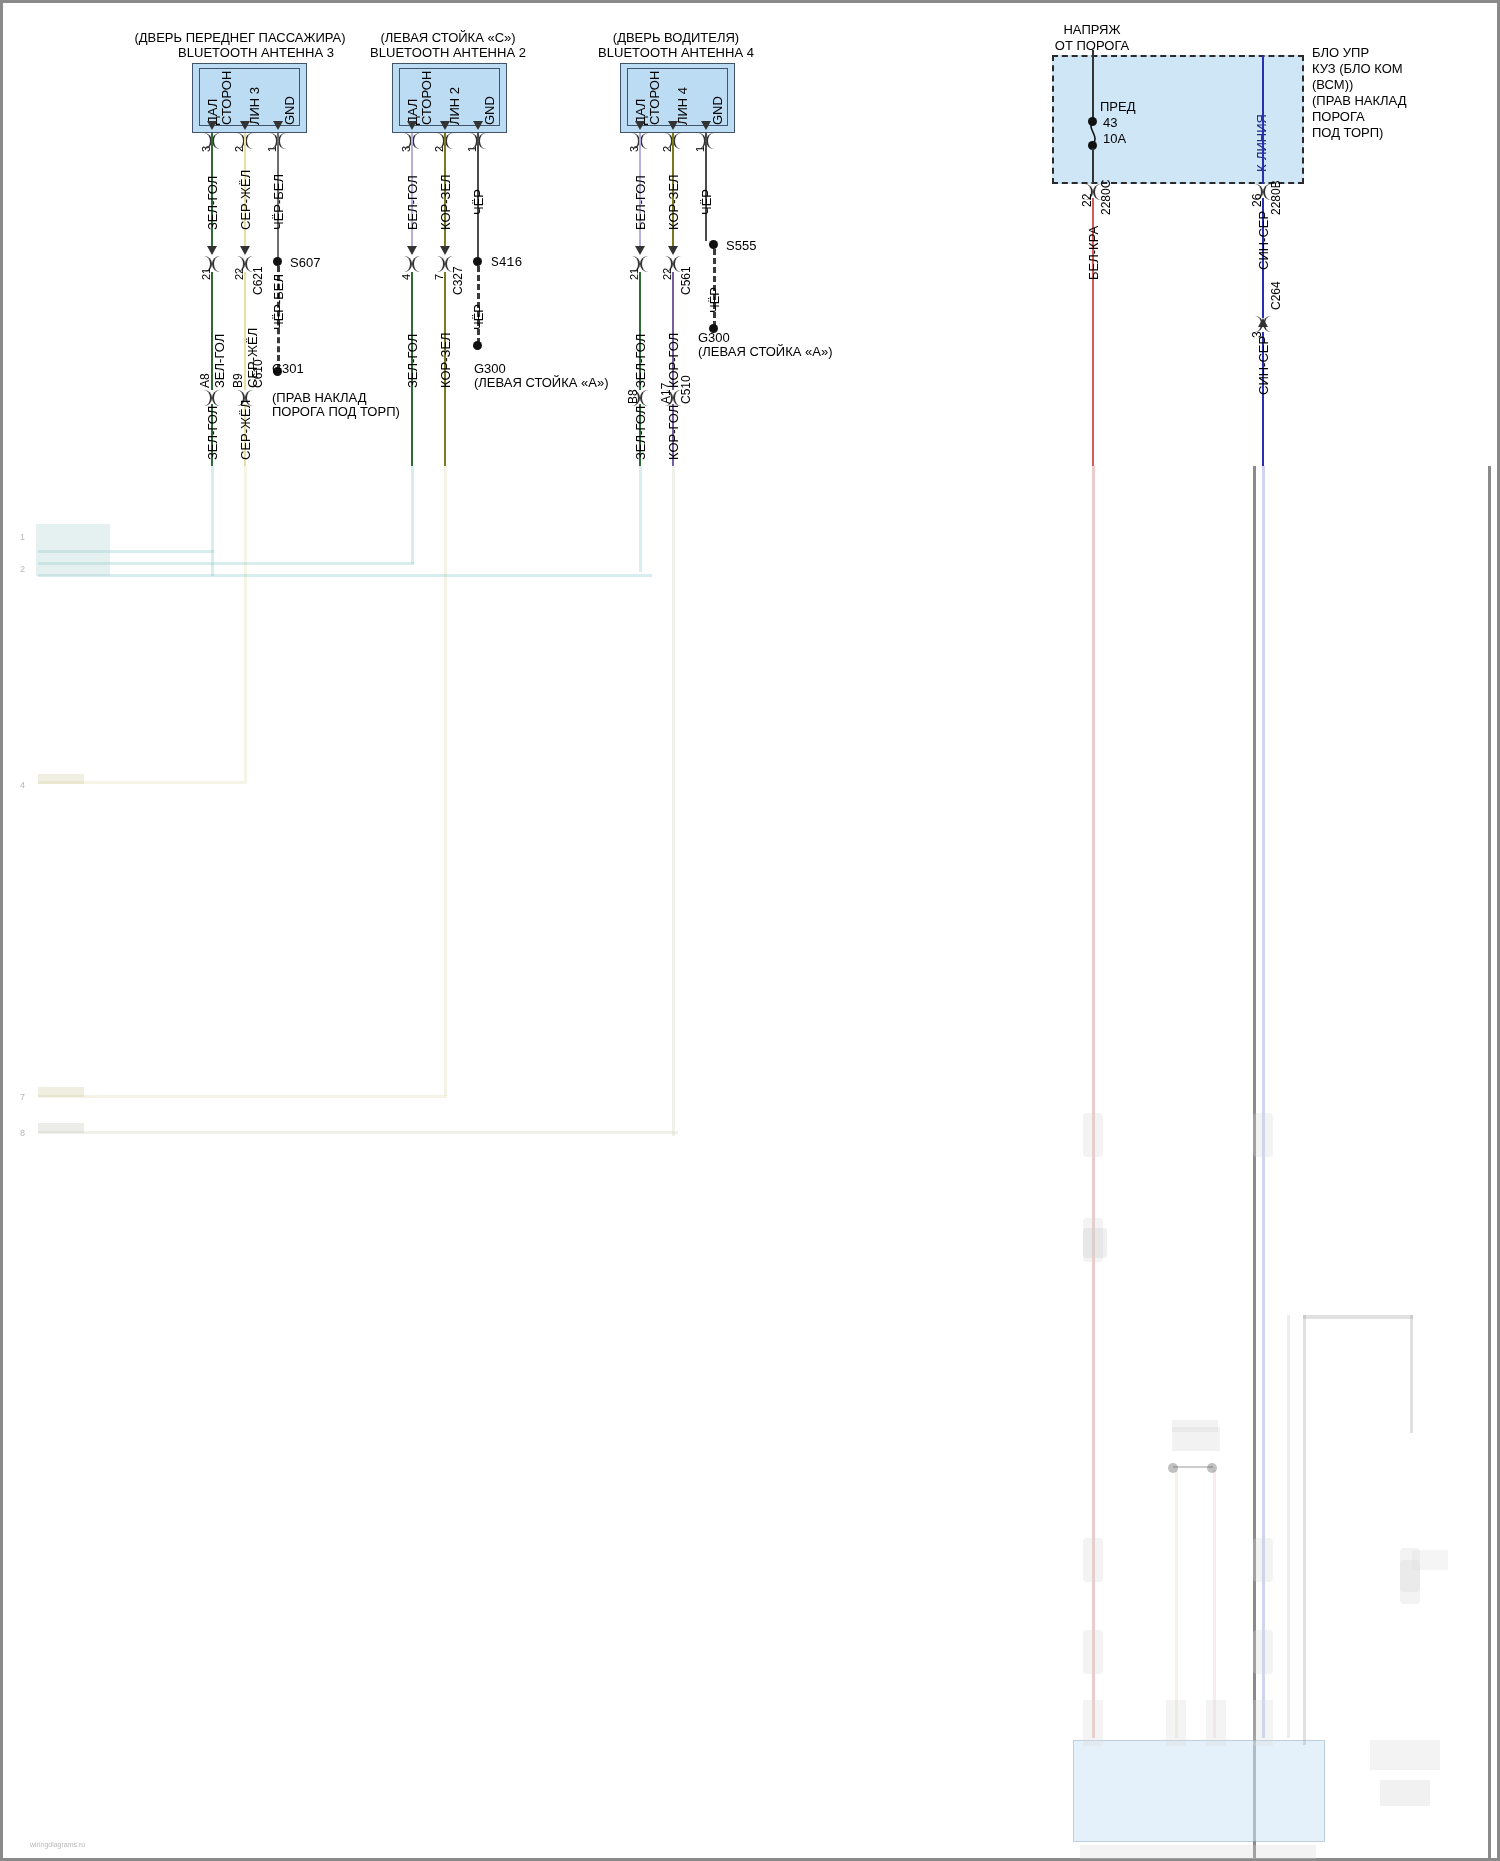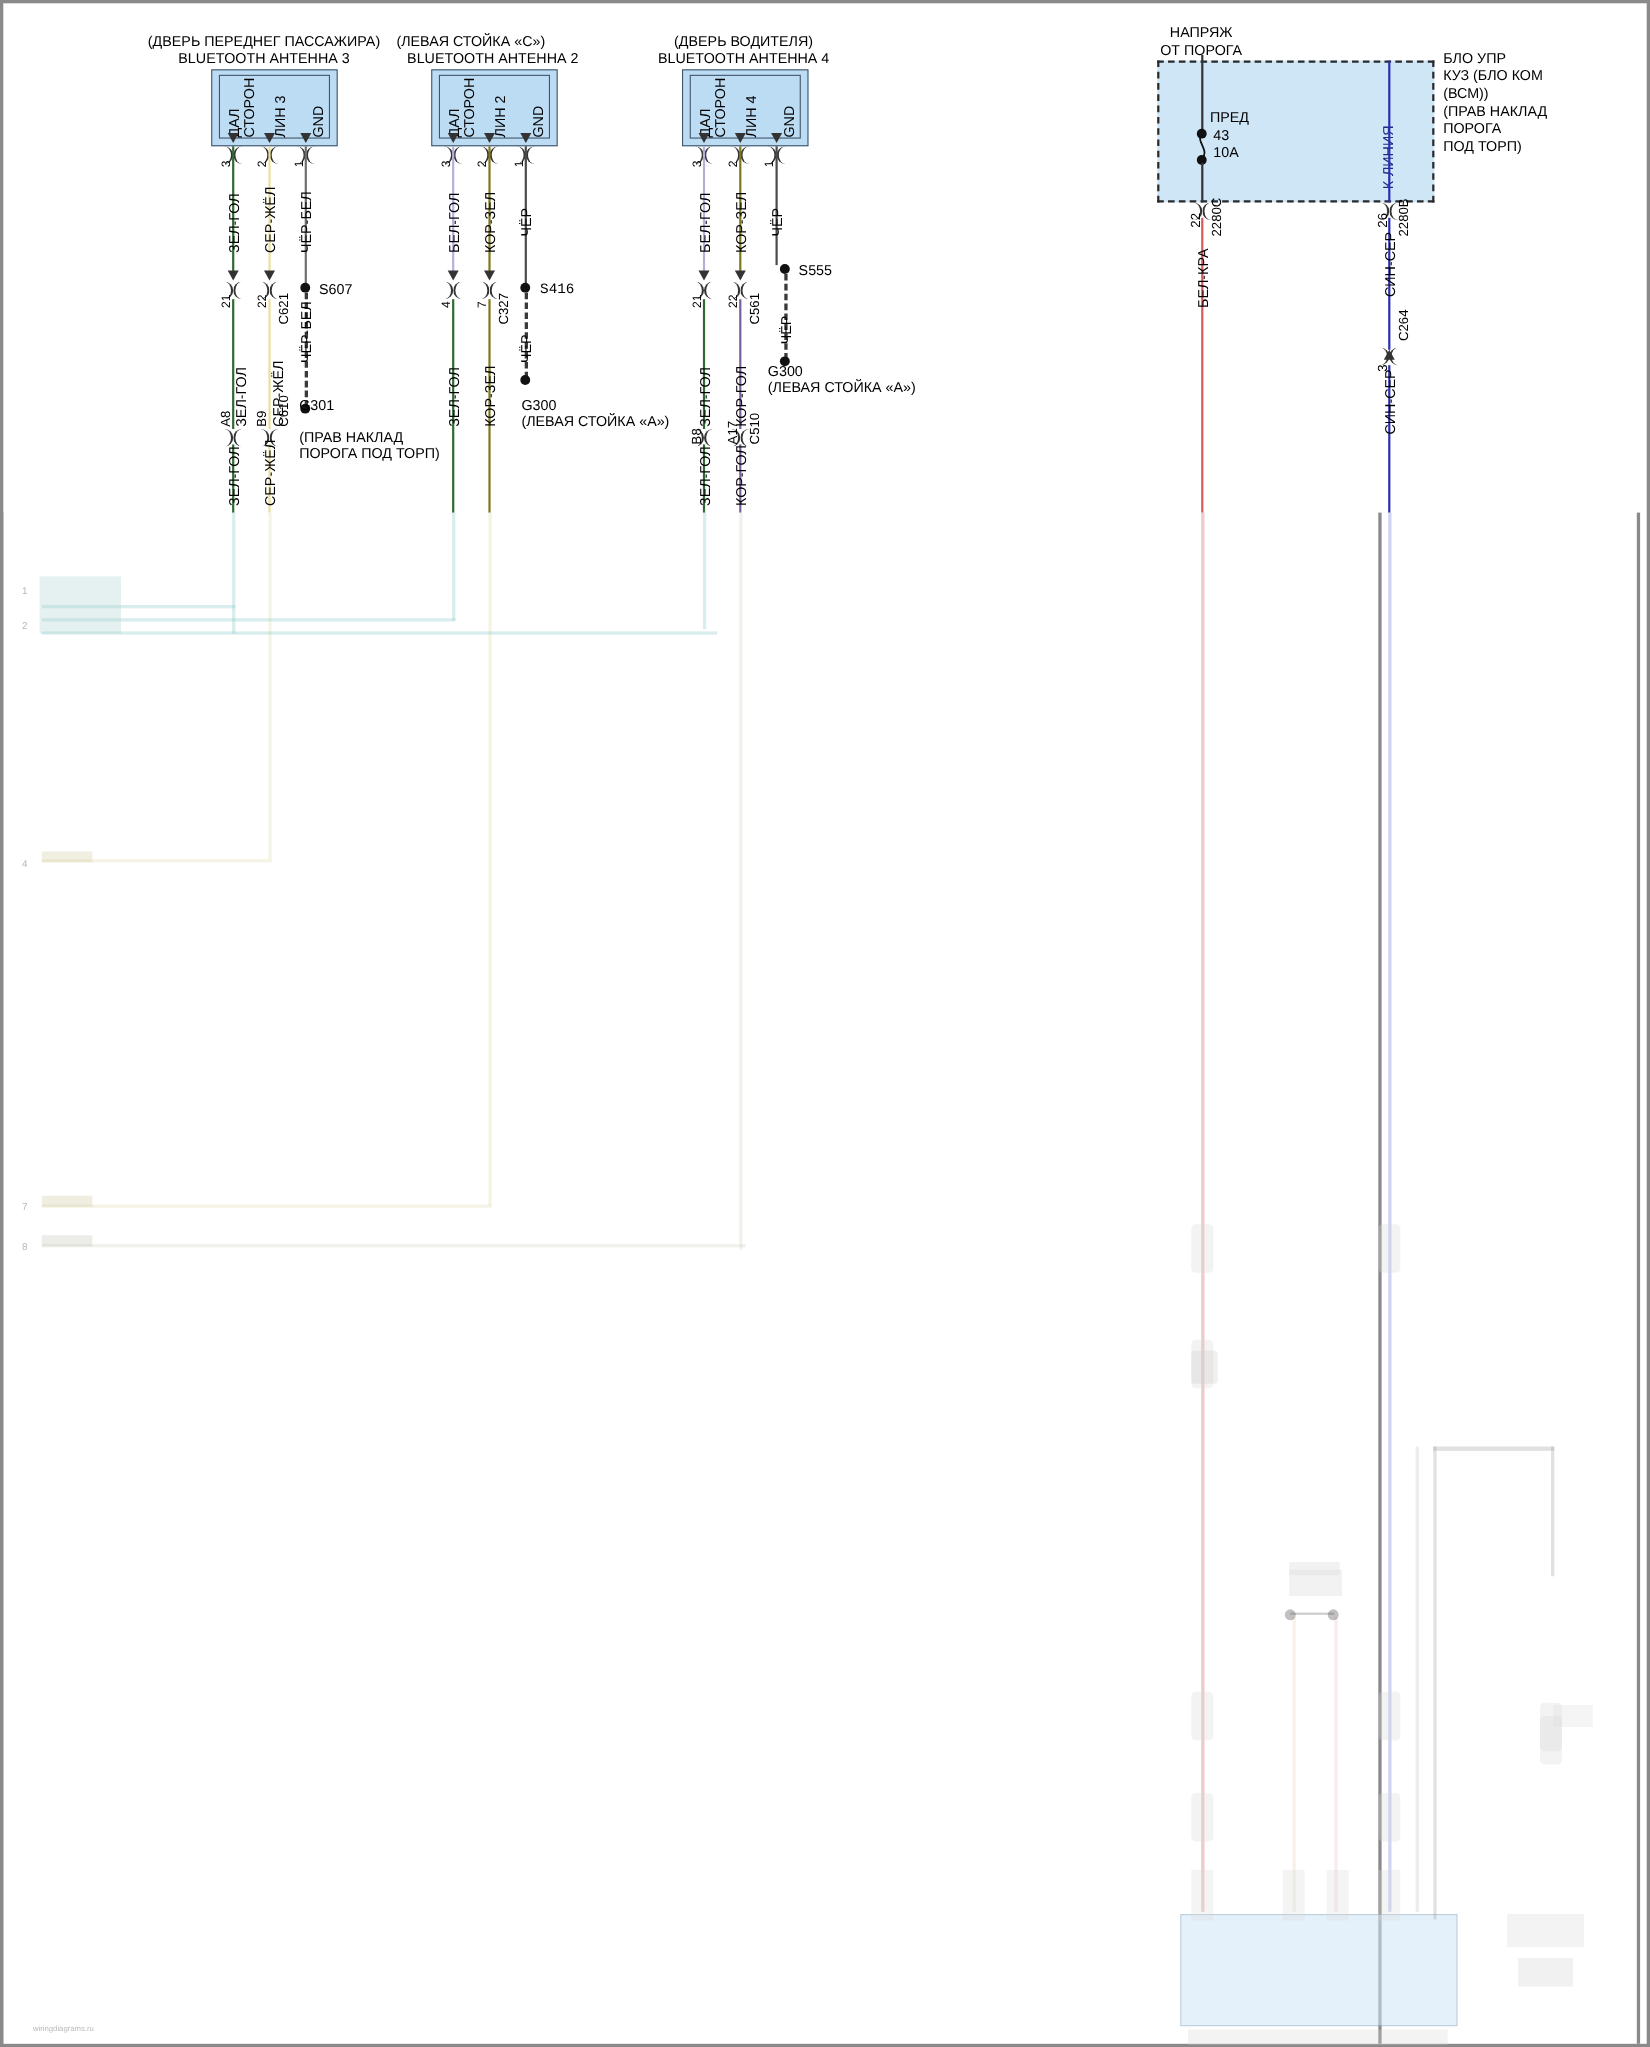--- a/index.html
+++ b/index.html
@@ -69,21 +69,21 @@
 
 <div id="page">
 
   <div class="page-frame"></div>
   <div class="frame-div" style="left:0;top:466px;width:3px;height:1392px;"></div>
   <div class="frame-div" style="left:1488px;top:466px;width:3px;height:1392px;"></div>
   <div class="frame-div" style="left:1253px;top:466px;width:3px;height:1392px;"></div>
 
   <div>
     <div class="t c" style="left:240px;top:30px;">(ДВЕРЬ ПЕРЕДНЕГ ПАССАЖИРА)</div>
-    <div class="t c" style="left:240px;top:45px;">BLUETOOTH АНТЕННА 3</div>
+    <div class="t c" style="left:256px;top:45px;">BLUETOOTH АНТЕННА 3</div>
 
     <div class="mod" style="left:192px;top:63px;width:115px;height:70px;"></div>
     <div class="mod-inner" style="left:199px;top:68px;width:101px;height:58px;"></div>
 
     <div class="vt" style="left:206px;top:125px;">ДАЛ</div>
     <div class="vt" style="left:220px;top:125px;">СТОРОН</div>
     <div class="vt" style="left:248px;top:125px;">ЛИН 3</div>
     <div class="vt" style="left:283px;top:125px;">GND</div>
 
     <div class="arrow-d" style="left:207px;top:121px;"></div>
@@ -135,21 +135,21 @@
     <div class="conn" style="left:199px;top:390px;"></div>
     <div class="conn" style="left:232px;top:390px;"></div>
 
     <div class="wire green" style="left:211px;top:404px;height:62px;"></div>
     <div class="wire yellow" style="left:244px;top:404px;height:62px;"></div>
     <div class="vt" style="left:206px;top:460px;">ЗЕЛ-ГОЛ</div>
     <div class="vt" style="left:239px;top:460px;">СЕР-ЖЁЛ</div>
   </div>
 
   <div>
-    <div class="t c" style="left:428px;top:30px;">(ЛЕВАЯ СТОЙКА «С»)</div>
+    <div class="t c" style="left:448px;top:30px;">(ЛЕВАЯ СТОЙКА «С»)</div>
     <div class="t c" style="left:448px;top:45px;">BLUETOOTH АНТЕННА 2</div>
 
     <div class="mod" style="left:392px;top:63px;width:115px;height:70px;"></div>
     <div class="mod-inner" style="left:399px;top:68px;width:101px;height:58px;"></div>
 
     <div class="vt" style="left:406px;top:125px;">ДАЛ</div>
     <div class="vt" style="left:420px;top:125px;">СТОРОН</div>
     <div class="vt" style="left:448px;top:125px;">ЛИН 2</div>
     <div class="vt" style="left:483px;top:125px;">GND</div>
 

